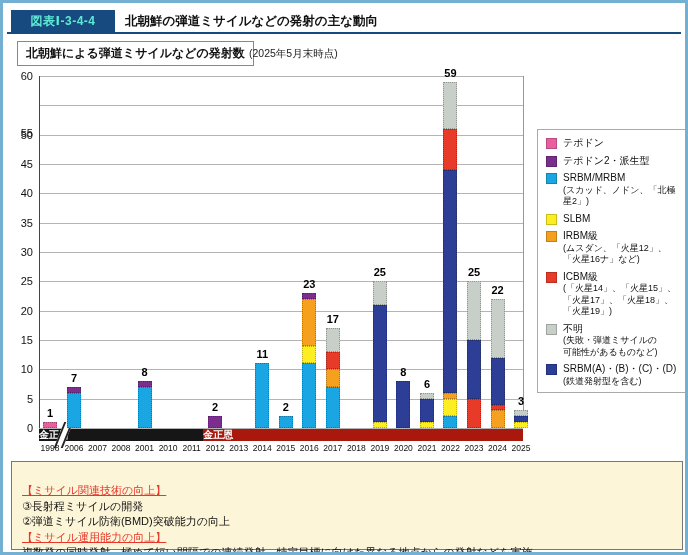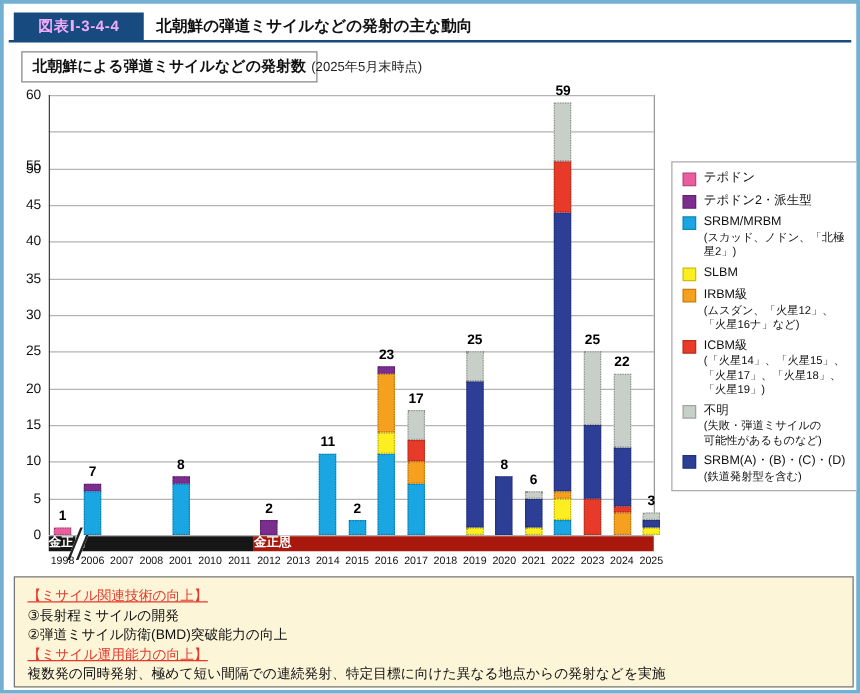--- a/index.html
+++ b/index.html
@@ -2,21 +2,21 @@
 <html><head>
 <meta charset="utf-8">
 <style>
   * { margin:0; padding:0; box-sizing:border-box; }
   body { font-family:"Liberation Sans","DejaVu Sans",sans-serif; background:#fff; }
   .page { position:relative; width:688px; height:555px; background:#fff;
           border:3px solid #74b0d2; overflow:hidden; }
 
   
   .hdr-badge { position:absolute; left:8px; top:7px; width:104px; height:22px;
-               background:#174a7e; color:#f0abfc; font-weight:bold; font-size:12px;
+               background:#174a7e; color:#5eead4; font-weight:bold; font-size:12px;
                display:flex; align-items:center; justify-content:center; letter-spacing:.5px; }
   .hdr-title { position:absolute; left:122px; top:10px; font-size:12.5px; font-weight:bold; color:#111; }
   .hdr-rule  { position:absolute; left:4px; right:4px; top:29px; height:2px; background:#174a7e; }
 
   
   .sub-box { position:absolute; left:14px; top:38px; border:1px solid #888; background:#fff;
              padding:3px 8px; font-size:12px; font-weight:bold; color:#111; }
   .sub-asof { position:absolute; left:246px; top:44px; font-size:10.5px; color:#222; }
 
   
@@ -37,21 +37,21 @@
   
   .legend { position:absolute; left:534px; top:126px; width:150px; border:1px solid #aaa;
             background:#fff; padding:7px 6px 0 8px; }
   .lg-item { display:flex; margin-bottom:5px; }
   .lg-chip { flex:0 0 11px; width:11px; height:11px; margin:1px 6px 0 0; border:1px solid rgba(0,0,0,.2); }
   .lg-txt  { font-size:10px; color:#111; line-height:12.5px; }
   .lg-sub  { font-size:9px; color:#111; line-height:11.5px; }
 
   
   .info { position:absolute; left:8px; top:458px; width:672px; height:89px;
-          background:#fcf5d8; border:1px solid #777; padding:8px 10px; }
+          background:#fcf5d8; border:1px solid #777; padding:21px 10px; }
   .info div { font-size:11px; line-height:15.5px; color:#111; }
   .info .red { color:#e8382b; text-decoration:underline; }
 </style>
 </head>
 <body>
 
 <div class="page">
 
   <div class="hdr-badge">図表Ⅰ-3-4-4</div>
   <div class="hdr-title">北朝鮮の弾道ミサイルなどの発射の主な動向</div>

